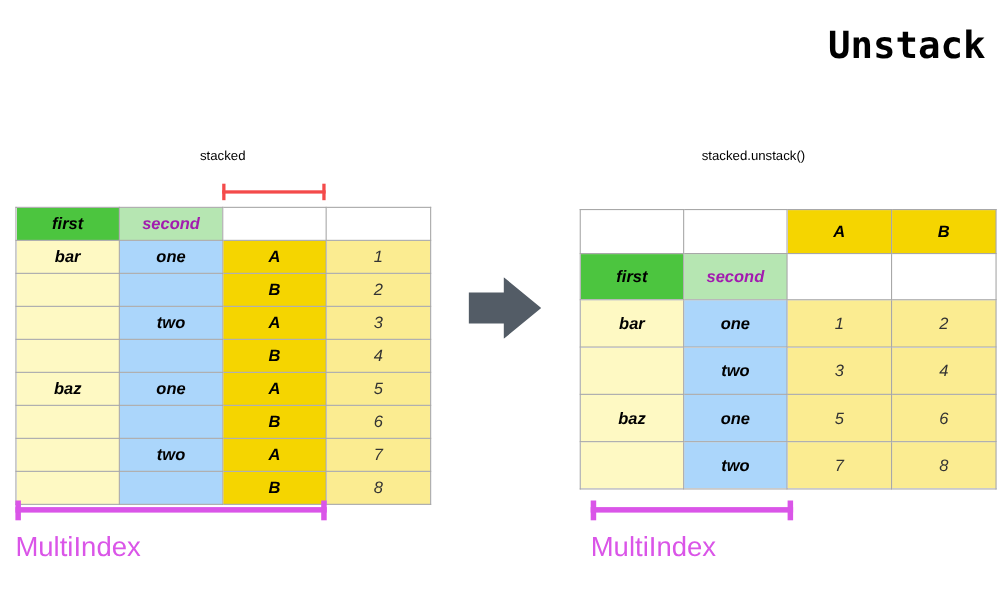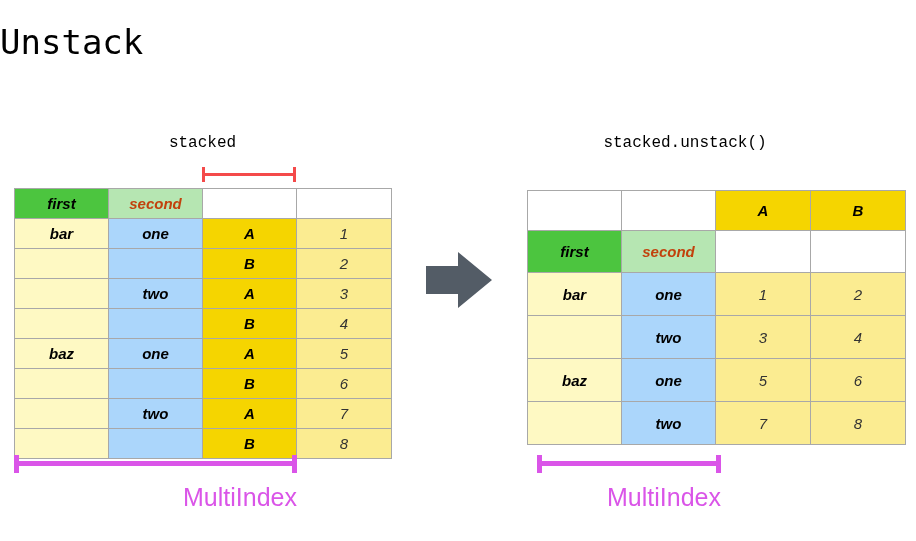--- a/index.html
+++ b/index.html
@@ -15,33 +15,33 @@
     font-family: "Liberation Sans", sans-serif;
     -webkit-font-smoothing: antialiased;
   }
 
   
   #page-title {
     position: absolute;
     top: 22px;
     left: 0;
     width: 896px;
-    text-align: left;
+    text-align: right;
     font-family: "DejaVu Sans Mono", monospace;
     font-size: 34px;
     letter-spacing: 0px;
     color: #000000;
-    font-weight: 400;
+    font-weight: 700;
   }
 
   
   .caption {
     position: absolute;
-    font-family: Liberation Mono, monospace;
-    font-size: 16px;
+    font-family: Liberation Sans, sans-serif;
+    font-size: 12px;
     color: #000000;
     white-space: nowrap;
   }
   #caption-left  { top: 134px; left: 0; width: 405px; text-align: center; }
   #caption-right { top: 134px; left: 496px; width: 378px; text-align: center; }
 
   
   .grid {
     position: absolute;
     border-collapse: collapse;
@@ -56,21 +56,21 @@
     font-family: "Liberation Sans", sans-serif;
     font-size: 15px;
     padding: 0;
     overflow: hidden;
     font-style: italic;
   }
 
   
   .c-white   { background: #ffffff; }
   .c-green   { background: #4cc53f; font-weight: bold; color: #000; }
-  .c-lgreen  { background: #b6e6b2; font-weight: bold; color: #c2410c; margin-top: 32px; }
+  .c-lgreen  { background: #b6e6b2; font-weight: bold; color: #a21caf; margin-top: 32px; }
   .c-blue    { background: #fef9c3; font-weight: bold; color: #000; }
   .c-lblue   { background: #abd6fb; font-weight: bold; color: #000; }
   .c-yellow  { background: #f5d500; font-weight: bold; color: #000; }
   .c-lyellow { background: #fbec91; font-weight: normal; color: #333; }
 
   #table-left  { left: 14px;  top: 188px; width: 377px; }
   #table-right { left: 527px; top: 190px; width: 378px; }
 
   #table-left  td { height: 29px; }
   #table-right td.hrow1 { height: 39px; }
@@ -122,21 +122,21 @@
 
   #mbracket-left  { left: 14px;  top: 455px; width: 283px; }
   #mbracket-right { left: 537px; top: 455px; width: 184px; }
 
   .mlabel {
     position: absolute;
     font-family: "Liberation Sans", sans-serif;
     font-size: 25px;
     color: #da55e8;
     white-space: nowrap;
-    text-align: right;
+    text-align: left;
   }
   #mlabel-left  { top: 483px; left: 14px;  width: 283px; }
   #mlabel-right { top: 483px; left: 537px; width: 184px; }
 
   
   #arrow {
     position: absolute;
     left: 426px;
     top: 252px;
     width: 66px;

